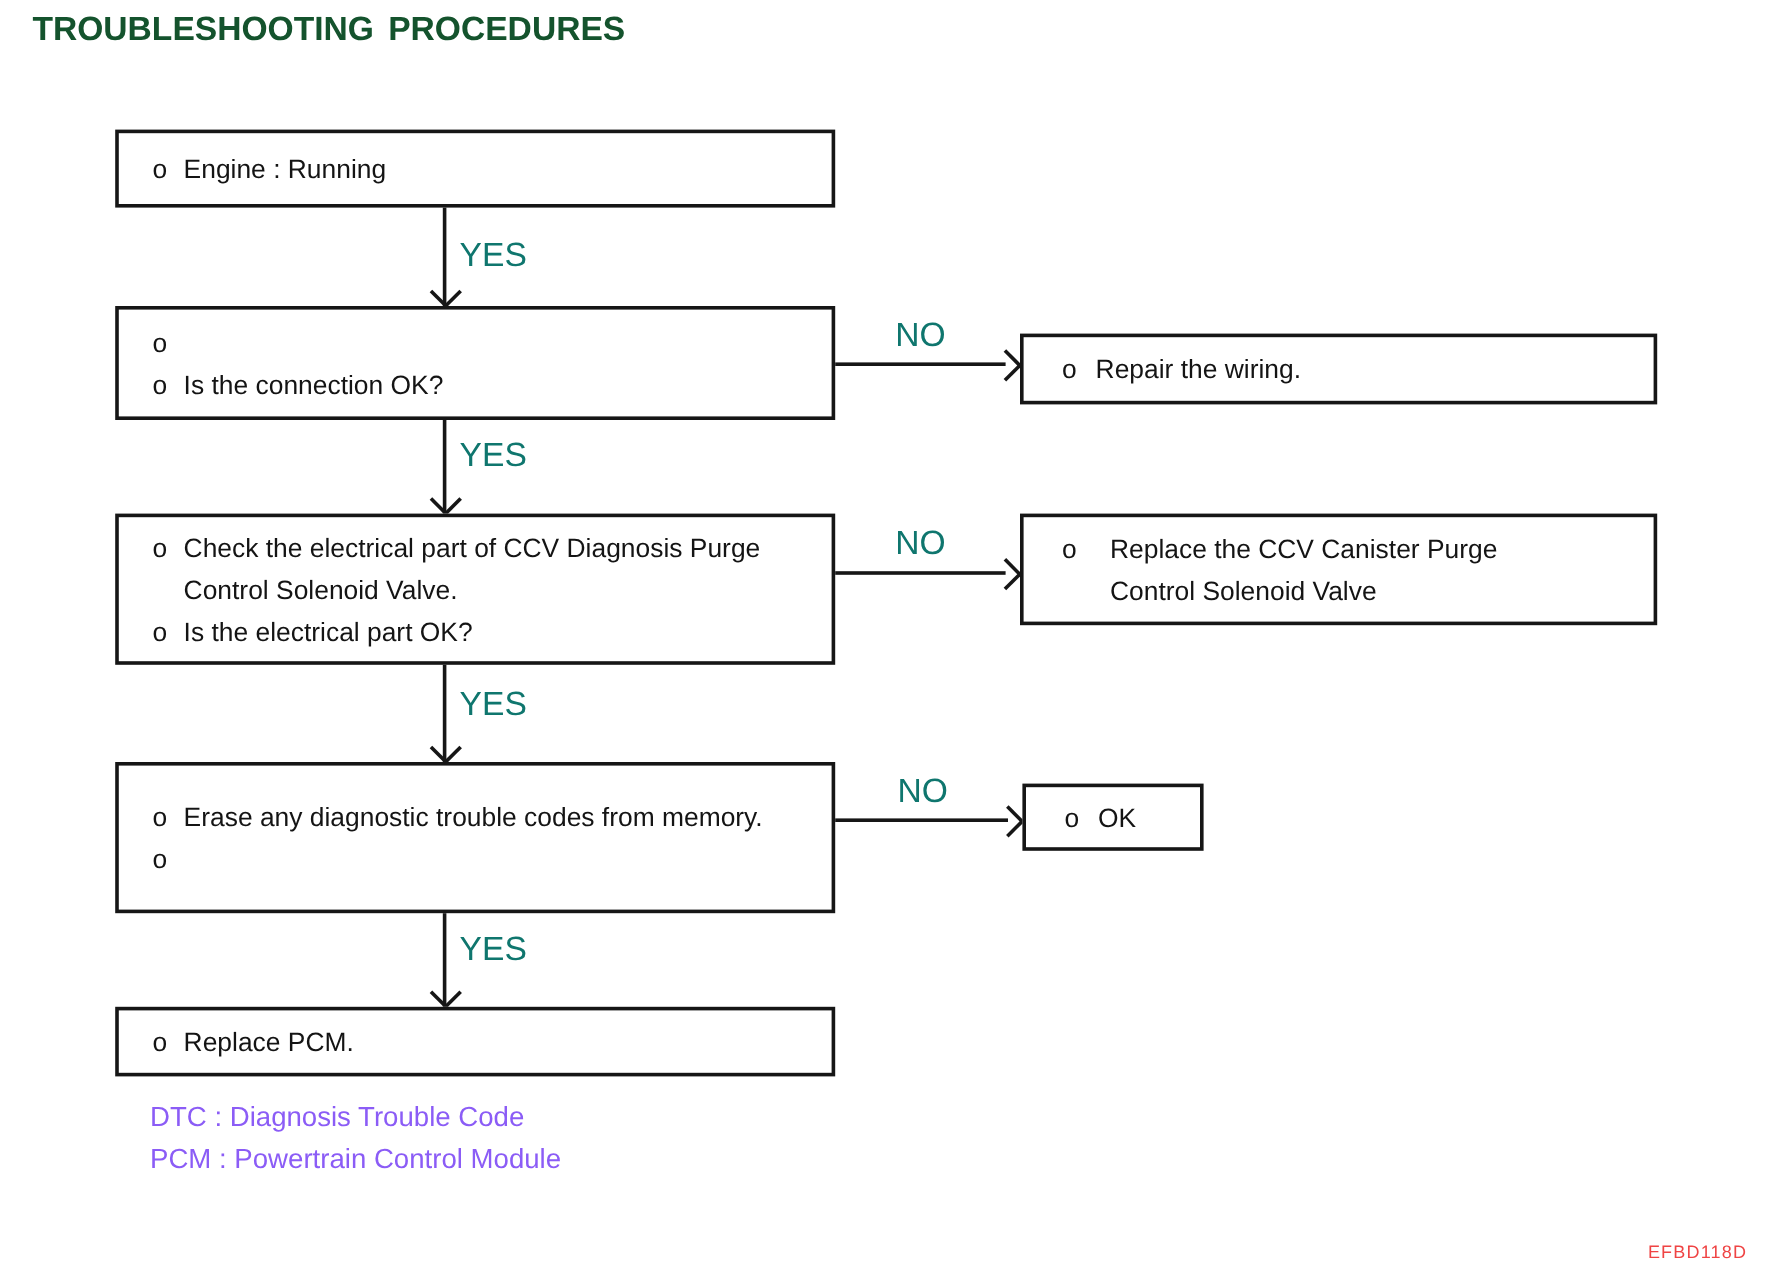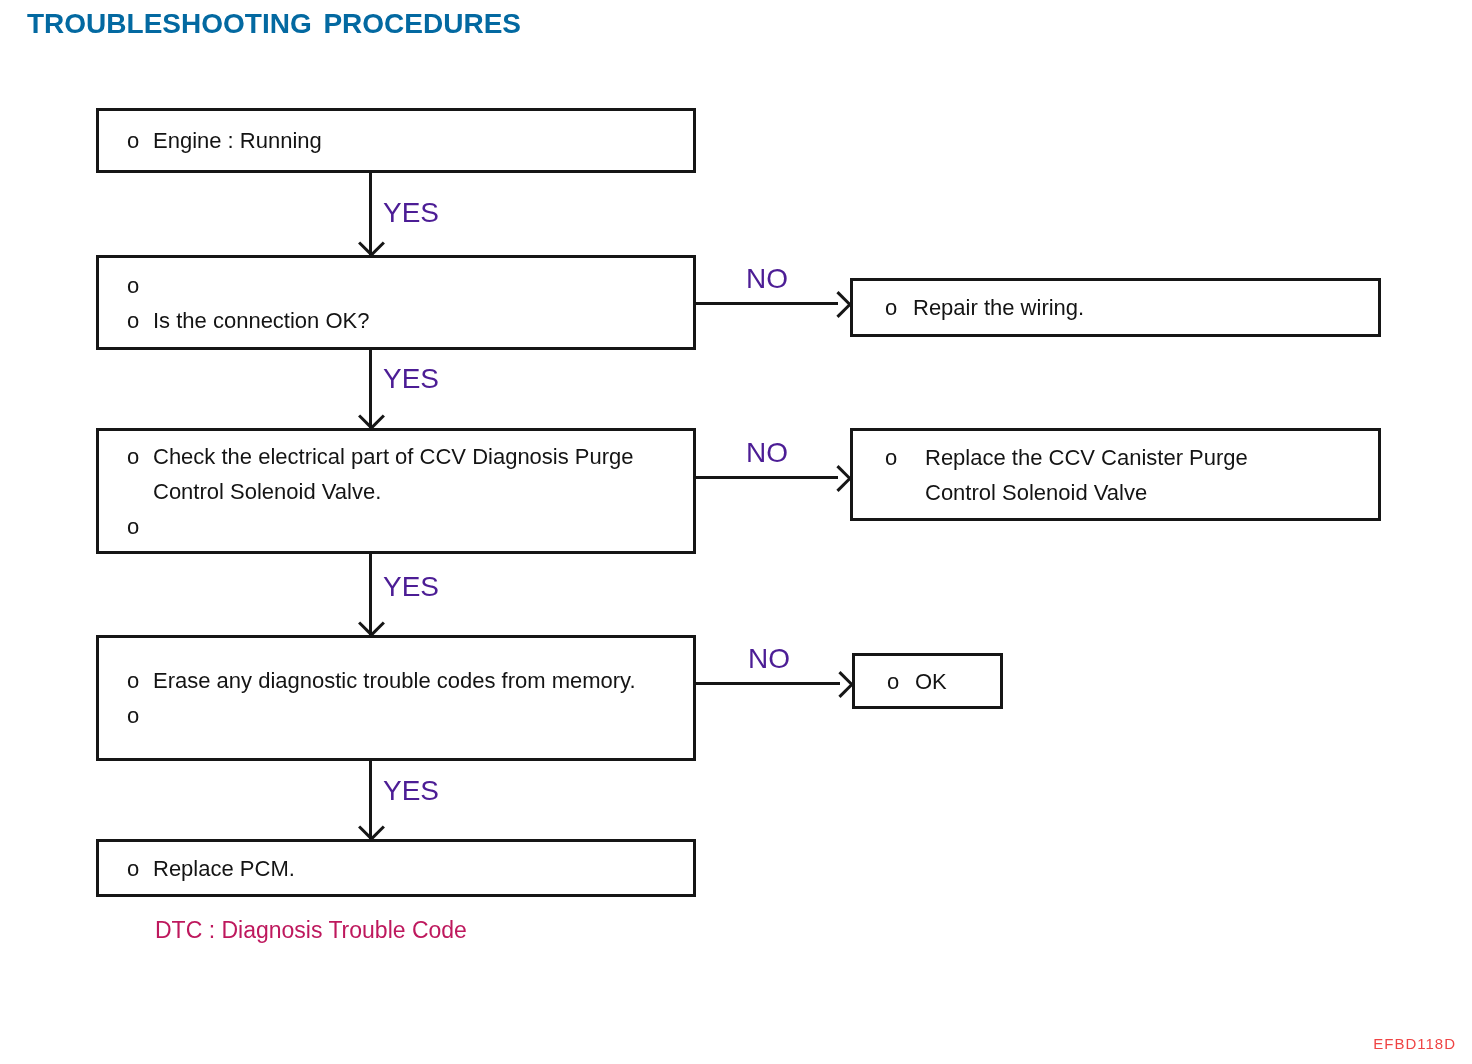--- a/index.html
+++ b/index.html
@@ -7,21 +7,21 @@
     position:relative;
     width:1472px;height:1064px;
     background:#ffffff;
     font-family:"Liberation Sans", sans-serif;
     color:#141414;
     overflow:hidden;
   }
   .title{
     position:absolute;left:27px;top:8px;
     font-size:28px;font-weight:700;letter-spacing:0px;word-spacing:4px;
-    color:#0369a1;
+    color:#14532d;
   }
   .box{
     position:absolute;
     border:3px solid #161616;
     background:#ffffff;
     display:flex;flex-direction:column;justify-content:center;
     box-sizing:border-box;
   }
   .item{
     display:flex;align-items:flex-start;
@@ -43,25 +43,25 @@
     border-right:3px solid #161616;border-bottom:3px solid #161616;
     transform:rotate(45deg);
   }
   .chev-right{
     position:absolute;width:16px;height:16px;
     border-top:3px solid #161616;border-right:3px solid #161616;
     transform:rotate(45deg);
   }
   .flow-label{
     position:absolute;
-    font-size:28px;line-height:30px;color:#4c1d95;
+    font-size:28px;line-height:30px;color:#0f766e;
   }
   .footnote{
-    position:absolute;left:155px;
-    font-size:23px;line-height:35px;color:#be185d;
+    position:absolute;left:125px;
+    font-size:23px;line-height:35px;color:#8b5cf6;
   }
   .figure-code{
     position:absolute;right:16px;top:1035px;
     font-size:15px;font-weight:400;letter-spacing:1px;color:#ef4444;
   }
 </style>
 </head>
 <body>
 
 <div class="page">
@@ -103,20 +103,21 @@
   <div class="chev-down" style="left:362px;top:407px;"></div>
   <div class="flow-label" style="left:383px;top:364px;">YES</div>
 
   <div class="box w500" style="left:96px;top:428px;width:600px;height:126px;">
     <div class="item">
       <span class="bullet">o</span>
       <span class="text">Check the electrical part of CCV Diagnosis Purge Control Solenoid Valve.</span>
     </div>
     <div class="item">
       <span class="bullet">o</span>
+      <span class="text">Is the electrical part OK?</span>
     </div>
   </div>
 
   <div class="hline" style="left:696px;top:476px;width:142px;"></div>
   <div class="chev-right" style="left:829px;top:469px;"></div>
   <div class="flow-label" style="left:746px;top:438px;">NO</div>
   <div class="box rbox w380" style="left:850px;top:428px;width:531px;height:93px;">
     <div class="item">
       <span class="bullet">o</span>
       <span class="text">Replace the CCV Canister Purge Control Solenoid Valve</span>
@@ -152,16 +153,17 @@
   <div class="flow-label" style="left:383px;top:776px;">YES</div>
 
   <div class="box" style="left:96px;top:839px;width:600px;height:58px;">
     <div class="item">
       <span class="bullet">o</span>
       <span class="text">Replace PCM.</span>
     </div>
   </div>
 
   <div class="footnote" style="top:913px;">DTC : Diagnosis Trouble Code</div>
+  <div class="footnote" style="top:948px;">PCM : Powertrain Control Module</div>
 
   <div class="figure-code">EFBD118D</div>
 
 </div>
 
 </body></html>

